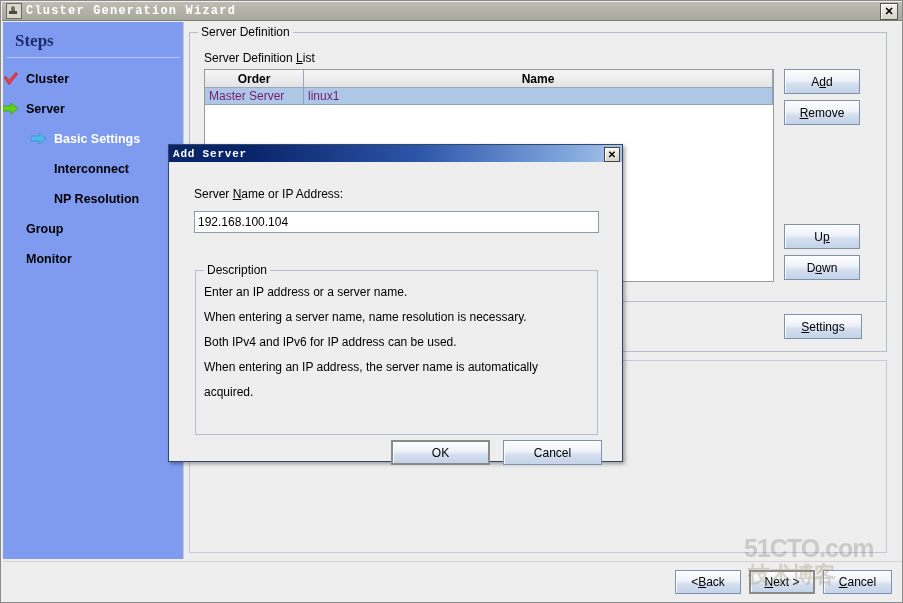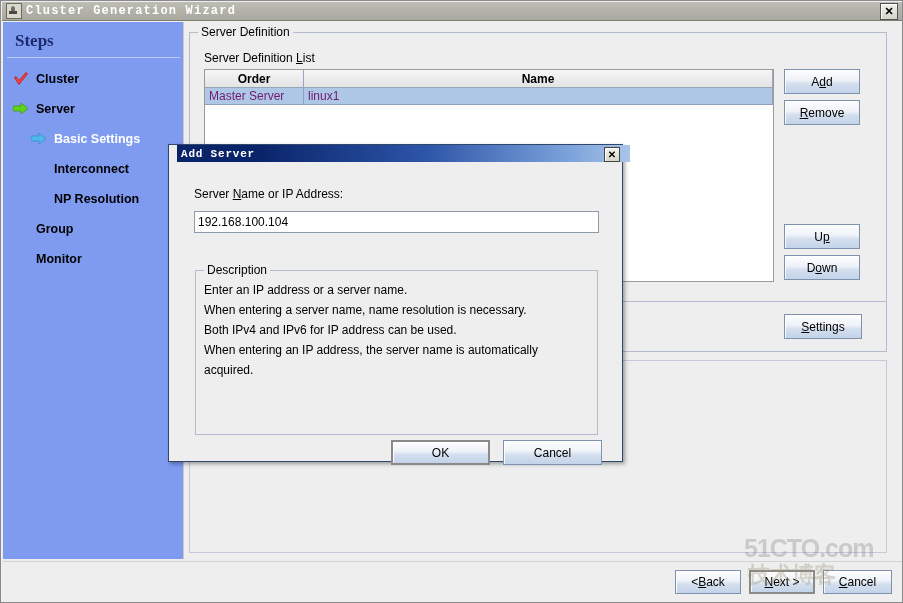--- a/index.html
+++ b/index.html
@@ -104,21 +104,20 @@
   }
   .steps-list {
     position: absolute;
     left: 0; top: 42px;
     width: 181px;
   }
   .step {
     display: flex;
     align-items: center;
     height: 30px;
-    padding-left: 10px;
     box-sizing: border-box;
   }
   .step-ico {
     width: 16px; height: 14px;
     margin-right: 7px;
     flex: 0 0 auto;
     position: relative;
   }
   .step-ico.blank { visibility: hidden; }
   .step-label {
@@ -304,21 +303,20 @@
     box-shadow: 2px 2px 4px rgba(0,0,0,0.35);
   }
   .dlg-titlebar {
     position: absolute;
     left: 0; top: 0;
     width: 453px; height: 17px;
     background: linear-gradient(to right, #0a246a 0%, #0a246a 18%, #2d55a8 55%, #7fa6dc 88%, #aac4e8 100%);
     display: flex;
     align-items: center;
     box-sizing: border-box;
-    margin-left: 8px;
   }
   .dlg-title {
     font-family: "Liberation Mono", monospace;
     font-weight: bold;
     font-size: 11px;
     color: #ffffff;
     letter-spacing: 0.8px;
     padding-left: 4px;
     white-space: nowrap;
   }
@@ -357,21 +355,21 @@
   }
   #gb-desc {
     left: 26px; top: 108px; width: 403px; height: 165px;
   }
   .desc-text {
     position: absolute;
     left: 8px; top: 9px;
     width: 386px;
     font-size: 12px;
     color: #000;
-    line-height: 20px;
+    line-height: 25px;
     white-space: pre-line;
   }
   #dlg-ok     { left: 222px; top: 278px; width: 99px; height: 25px; }
   #dlg-cancel { left: 334px; top: 278px; width: 99px; height: 25px; }
   #dlg-ok { border: 2px solid #8a8a8a; }
 </style>
 </head>
 <body>
 
 <div id="app">

